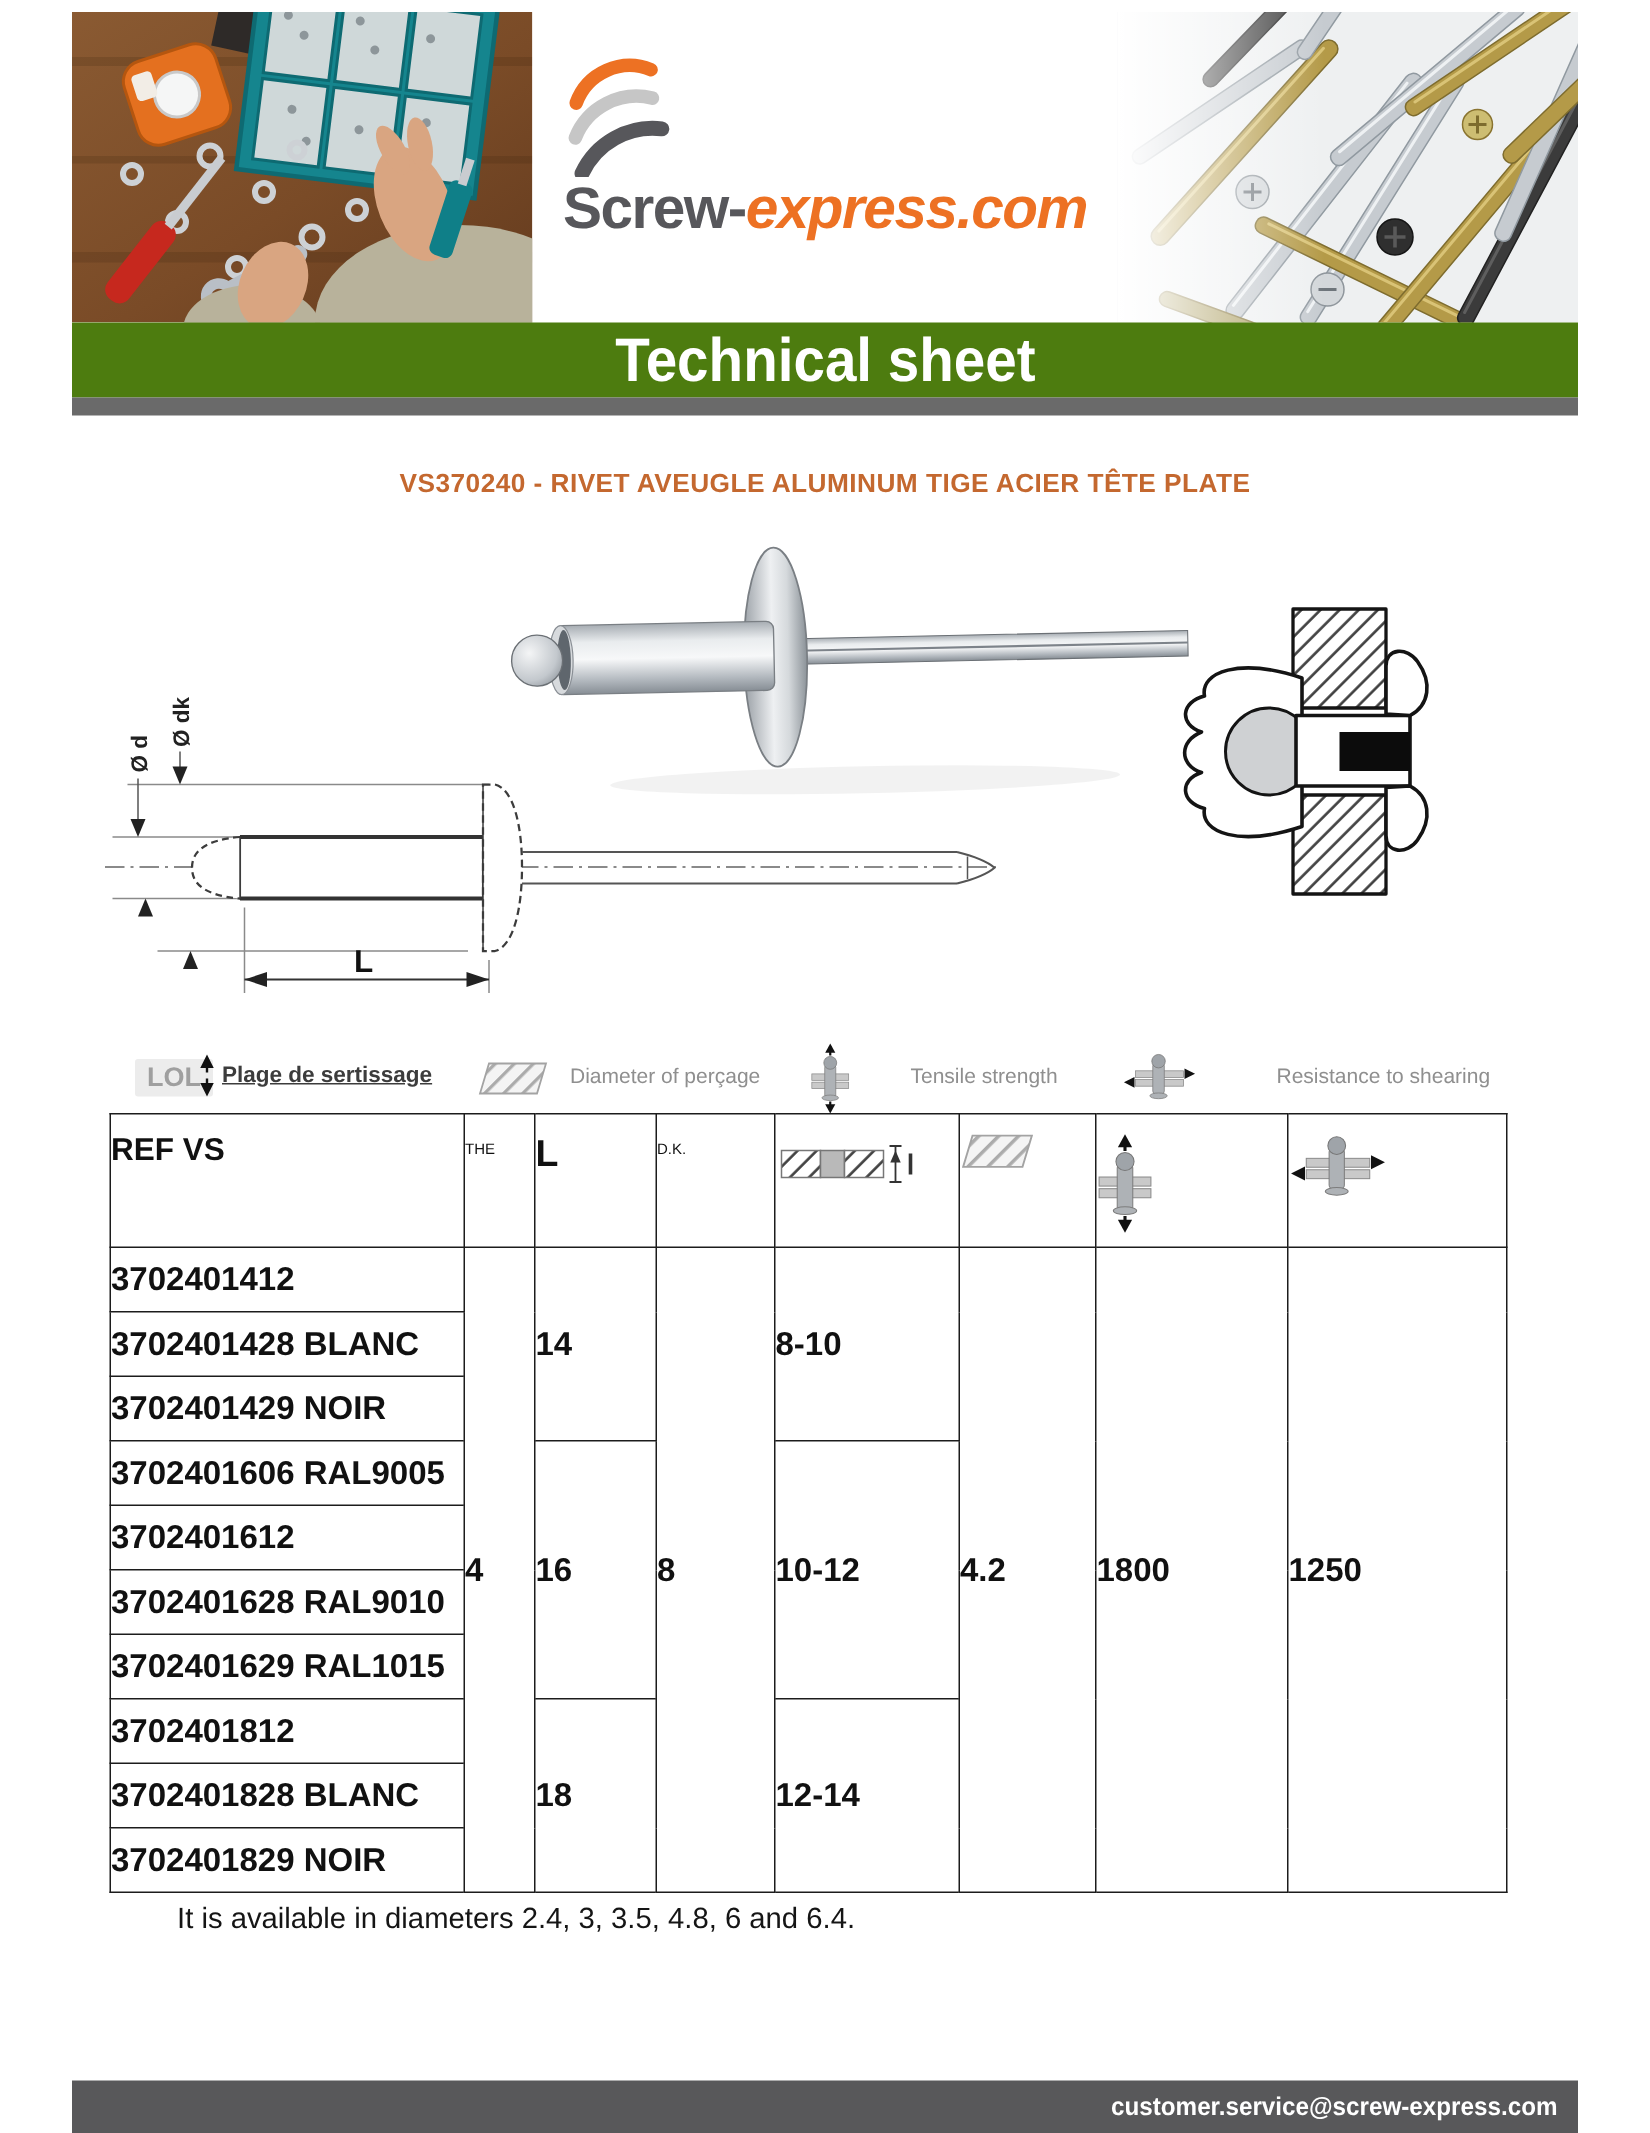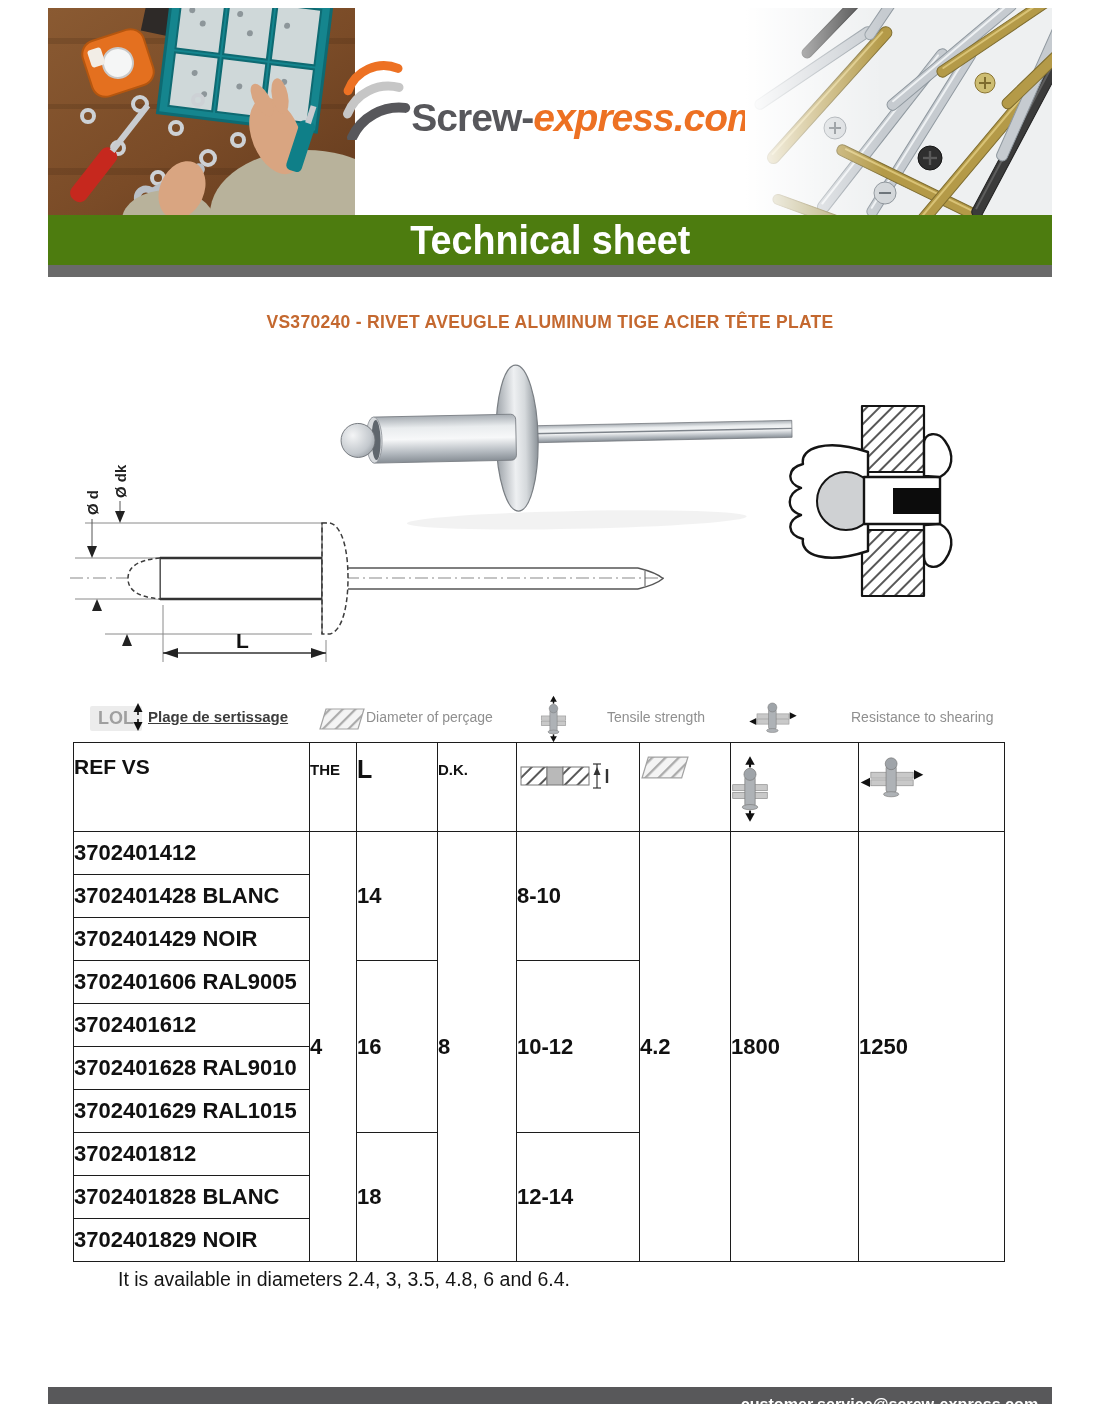--- a/index.html
+++ b/index.html
@@ -5,21 +5,21 @@
   html,body{margin:0;padding:0;background:#ffffff;}
   .page{position:relative;width:1100px;height:1422px;background:#fff;overflow:hidden;
         font-family:"Liberation Sans","DejaVu Sans",sans-serif;}
 
   
   .photo{position:absolute;top:8px;height:207px;width:307px;overflow:hidden;}
   .photo-left{left:48px;}
   .photo-right{left:745px;}
   .logo-area{position:absolute;left:355px;top:8px;width:390px;height:207px;
              display:flex;align-items:center;justify-content:center;background:#fff;}
-  .logo-row{display:flex;align-items:flex-end;transform:translateY(-14px);}
+  .logo-row{display:flex;align-items:flex-start;transform:translateY(-14px);flex-direction:column;}
   .logo-text{font-size:39px;font-weight:bold;letter-spacing:-1px;white-space:nowrap;}
   .logo-gray{color:#57575b;}
   .logo-orange{color:#ed7123;font-style:italic;}
 
   .banner{position:absolute;left:48px;top:215px;width:1004px;height:50px;background:#4d7c0f;
           display:flex;align-items:center;justify-content:center;}
   .banner-title{color:#fff;font-size:41px;font-weight:bold;transform:scaleX(.92);letter-spacing:0px;}
   .banner-strip{position:absolute;left:48px;top:265px;width:1004px;height:12px;background:#6a6a6a;}
 
   
@@ -36,28 +36,28 @@
              font-size:18px;padding:2px 8px;border-radius:2px;}
   .legend-label-dark{color:#3c3c3c;font-weight:bold;font-size:15px;top:10px;text-decoration:underline;}
   .legend-label{color:#8f8f8f;font-size:14px;top:11px;}
 
   
   .spec-table{position:absolute;left:73px;top:742px;border-collapse:collapse;table-layout:fixed;
               background:#fff;}
   .spec-table td{border:1.6px solid #1c1c1c;text-align:left;padding:0;margin-top:36px;}
   .spec-table tr.hdr td{height:76px;vertical-align:top;padding-top:12px;}
   .hdr-ref{font-size:21px;font-weight:bold;color:#111;}
-  .hdr-small{font-size:15px;font-weight:700;color:#111;padding-top:6px;display:inline-block;}
+  .hdr-small{font-size:10px;font-weight:400;color:#111;padding-top:6px;display:inline-block;}
   .hdr-l{font-size:25px;font-weight:bold;color:#111;}
   .spec-table tr.body-row td{height:42px;font-weight:bold;font-size:22px;color:#111;}
   .spec-table td.val{font-size:20px;}
 
   
   .note{position:absolute;left:118px;top:1268px;font-size:19.5px;color:#151515;}
-  .footer{position:absolute;left:48px;top:1387px;width:1004px;height:17px;background:#58585a;}
+  .footer{position:absolute;left:48px;top:1387px;width:1004px;height:36px;background:#58585a;}
   .footer-email{position:absolute;right:14px;top:0;line-height:35px;color:#fff;font-weight:bold;
                 font-size:17px;transform:scaleX(.95);transform-origin:right center;}
   .defs-holder{position:absolute;width:0;height:0;}
 </style>
 </head>
 <body>
 
 <svg class="defs-holder" aria-hidden="true">
   <defs>
     <pattern id="hatchDark" width="9" height="9" patternUnits="userSpaceOnUse" patternTransform="rotate(45)">
@@ -372,21 +372,21 @@
 
   <div class="legend">
     <span class="lol-badge">LOL</span>
     <svg style="left:84px;top:4px;" width="12" height="30" viewBox="0 0 12 30">
         <use href="#icon-varrows"></use>
       </svg>
     <span class="legend-label-dark" style="left:100px;">Plage de sertissage</span>
     <svg style="left:270px;top:9px;" width="48" height="24" viewBox="0 0 48 24">
         <use href="#icon-hatchpara"></use>
       </svg>
-    <span class="legend-label" style="left:318px;">Diameter of perçage</span>
+    <span class="legend-label" style="left:332px;">Diameter of perçage</span>
     <svg style="left:492px;top:-3px;" width="27" height="48" viewBox="0 0 44 78">
         <use href="#icon-tensile"></use>
       </svg>
     <span class="legend-label" style="left:559px;">Tensile strength</span>
     <svg style="left:700px;top:3px;" width="50" height="36" viewBox="0 0 78 56">
         <use href="#icon-shear"></use>
       </svg>
     <span class="legend-label" style="left:803px;">Resistance to shearing</span>
   </div>
 

